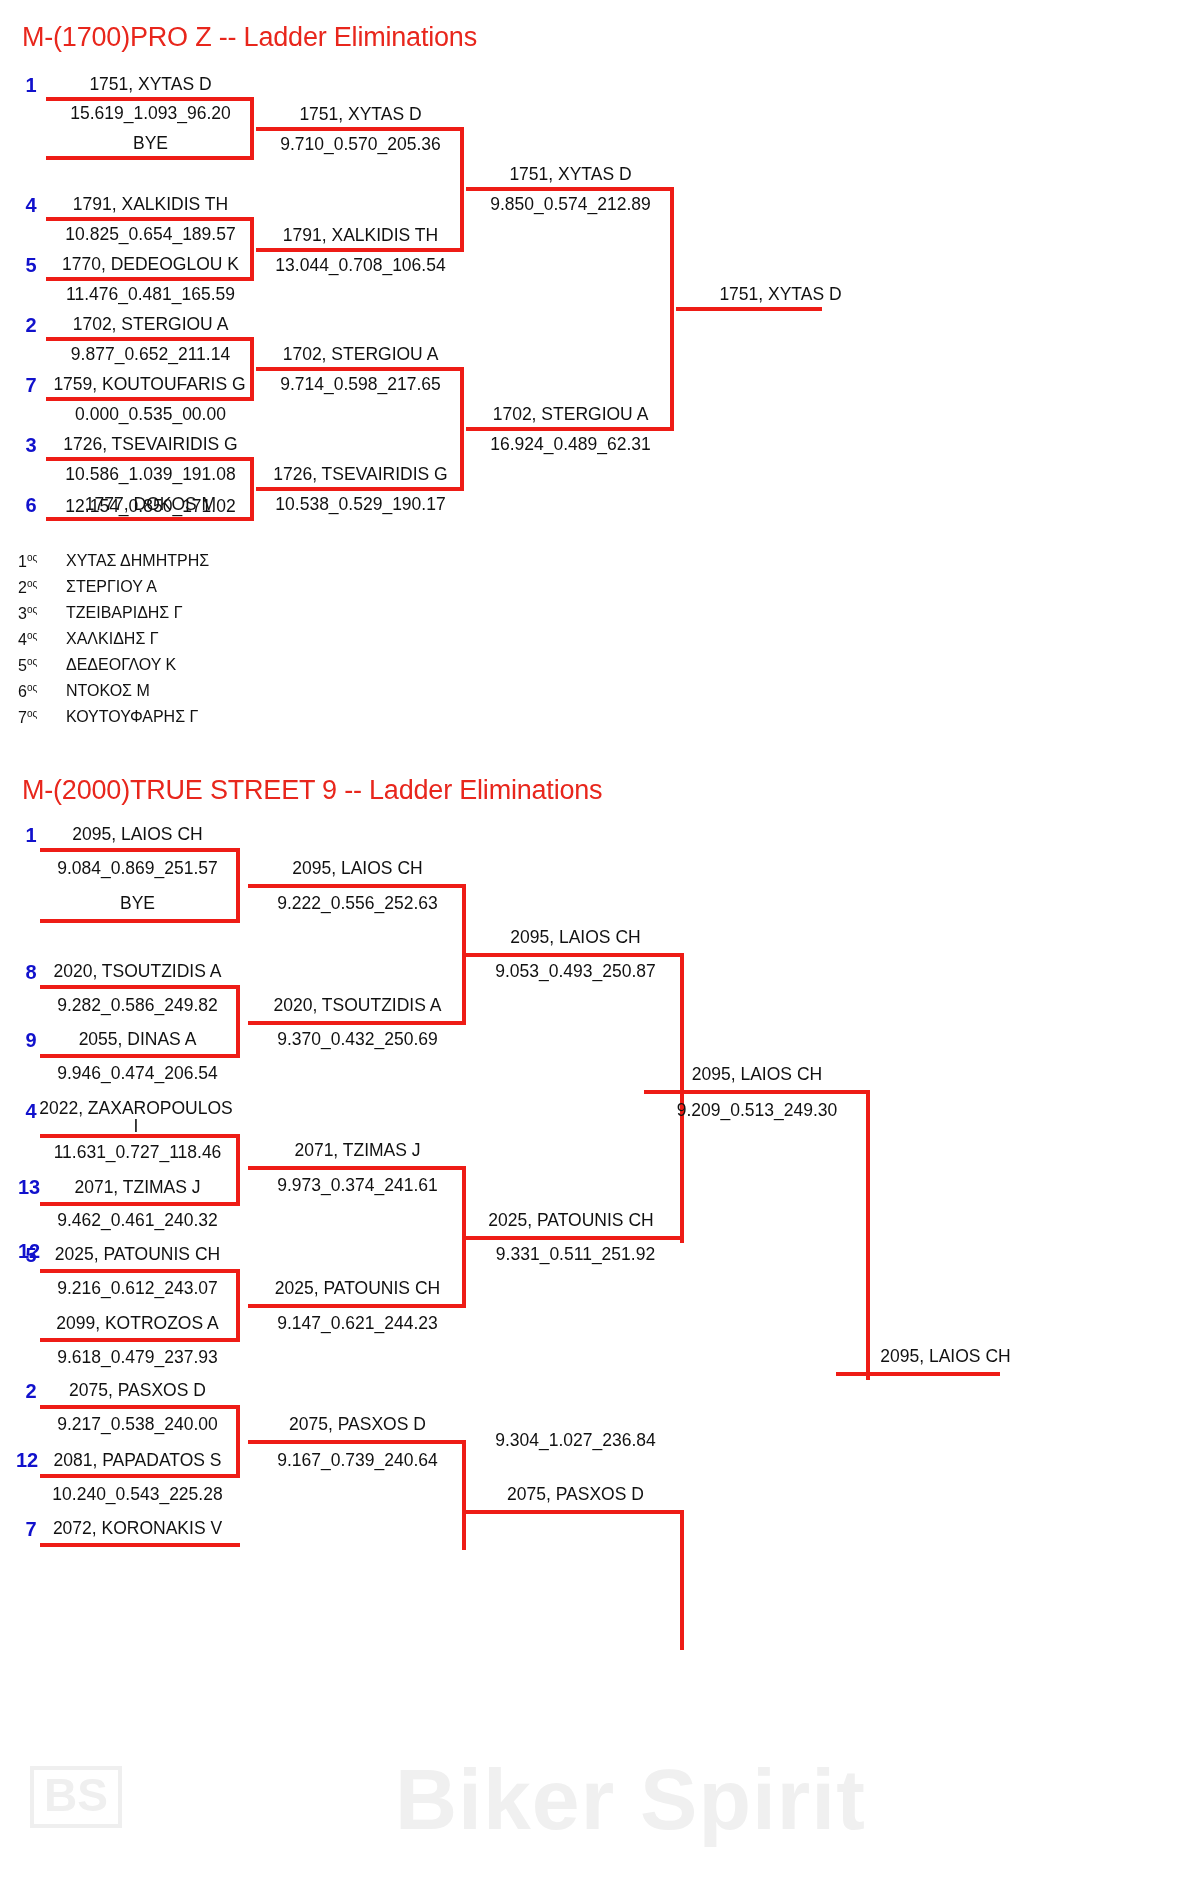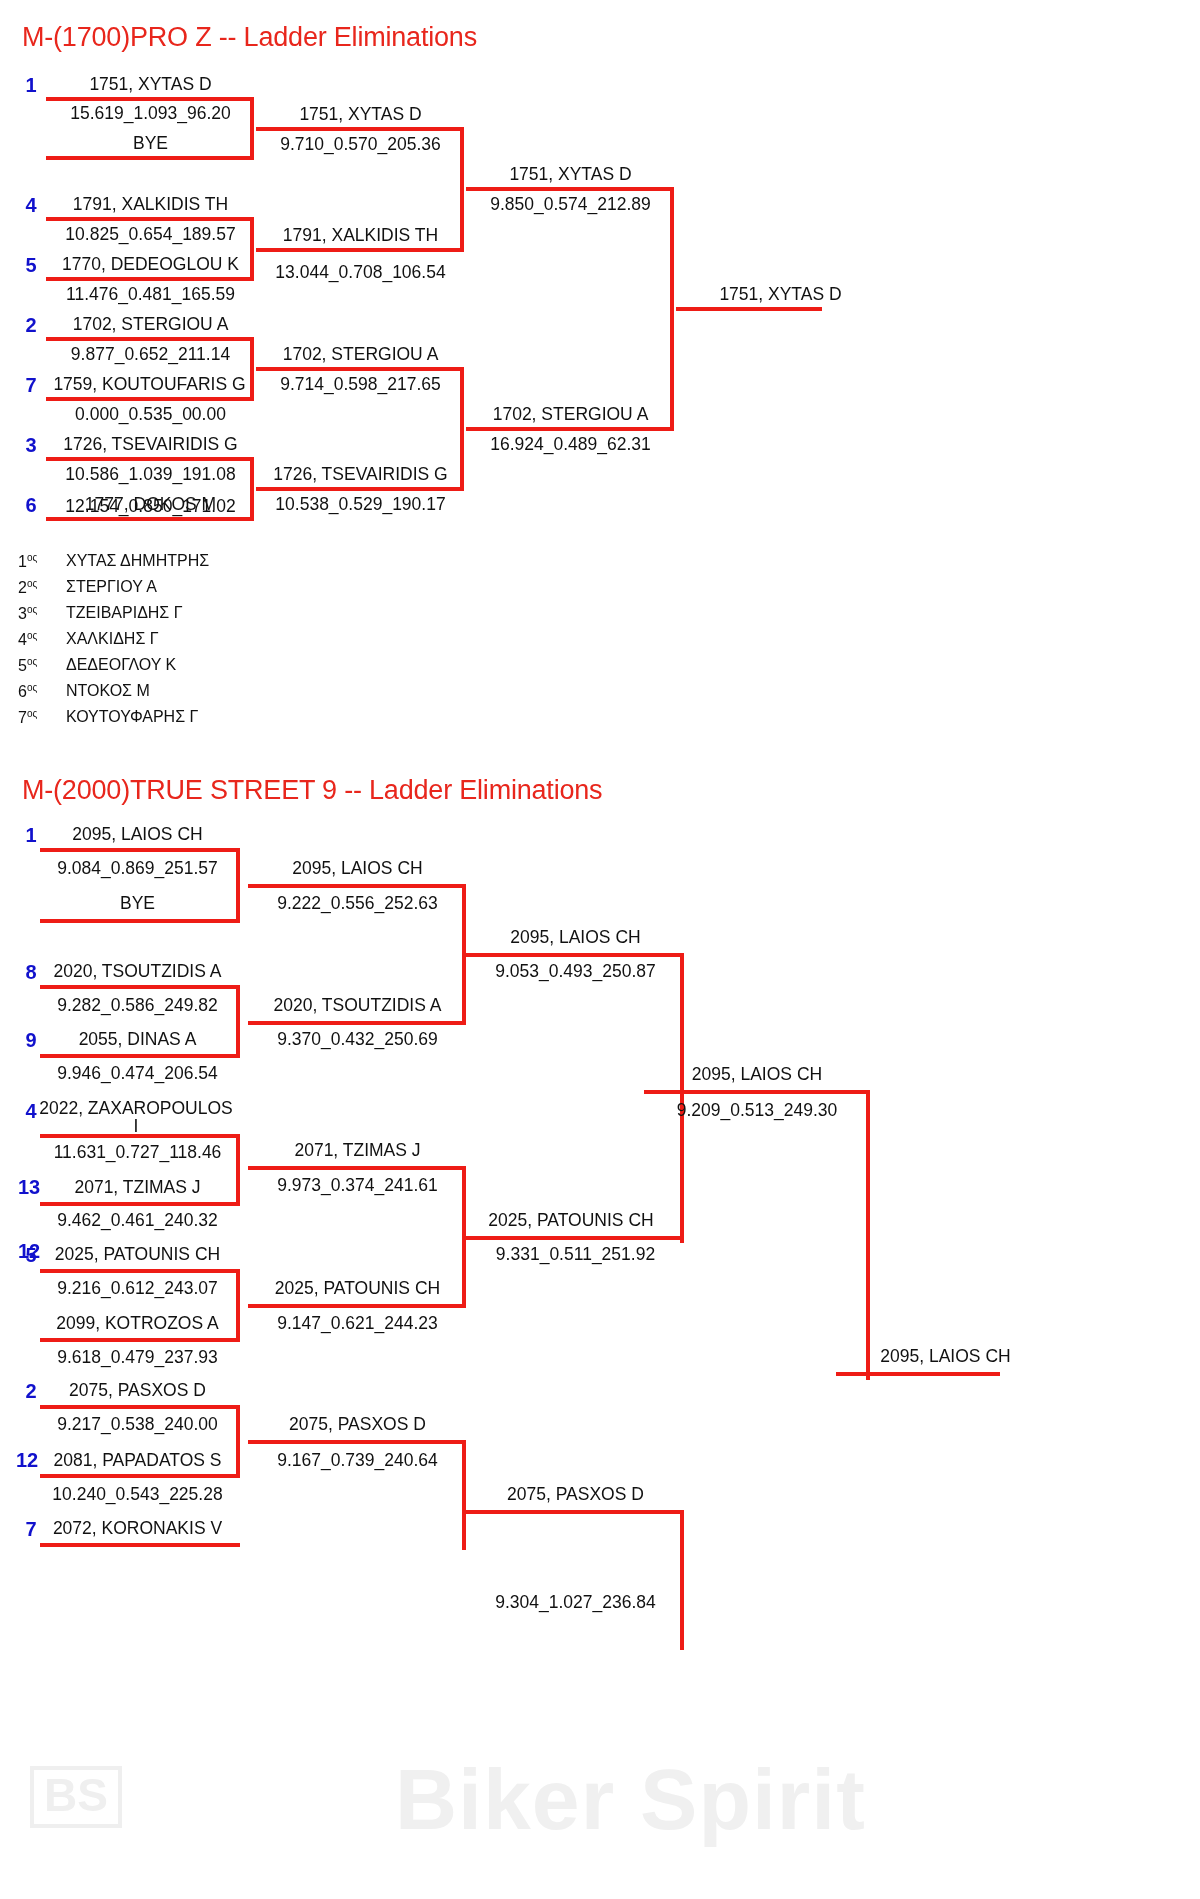--- a/index.html
+++ b/index.html
@@ -111,21 +111,21 @@
   <div class="hline" style="left:46px; top:517px; width:208px;"></div>
   <div class="tm" style="left:48px; top:496px; width:205px;">12.154_0.850_171.02</div>
   <div class="vline" style="left:250px; top:457px; height:64px;"></div>
 
   <div class="nm" style="left:258px; top:104px; width:205px;">1751, XYTAS D</div>
   <div class="hline" style="left:256px; top:127px; width:208px;"></div>
   <div class="tm" style="left:258px; top:134px; width:205px;">9.710_0.570_205.36</div>
 
   <div class="nm" style="left:258px; top:225px; width:205px;">1791, XALKIDIS TH</div>
   <div class="hline" style="left:256px; top:248px; width:208px;"></div>
-  <div class="tm" style="left:258px; top:255px; width:205px;margin-top:7px;">13.044_0.708_106.54</div>
+  <div class="tm" style="left:258px; top:255px; width:205px;">13.044_0.708_106.54</div>
   <div class="vline" style="left:460px; top:127px; height:124px;"></div>
 
   <div class="nm" style="left:258px; top:344px; width:205px;">1702, STERGIOU A</div>
   <div class="hline" style="left:256px; top:367px; width:208px;"></div>
   <div class="tm" style="left:258px; top:374px; width:205px;">9.714_0.598_217.65</div>
 
   <div class="nm" style="left:258px; top:464px; width:205px;">1726, TSEVAIRIDIS G</div>
   <div class="hline" style="left:256px; top:487px; width:208px;"></div>
   <div class="tm" style="left:258px; top:494px; width:205px;">10.538_0.529_190.17</div>
   <div class="vline" style="left:460px; top:367px; height:124px;"></div>
@@ -244,21 +244,21 @@
   <div class="hline" style="left:466px; top:953px; width:218px;"></div>
   <div class="tm" style="left:468px; top:961px; width:215px;">9.053_0.493_250.87</div>
 
   <div class="nm" style="left:460px; top:1210px; width:222px;">2025, PATOUNIS CH</div>
   <div class="hline" style="left:466px; top:1236px; width:218px;"></div>
   <div class="tm" style="left:468px; top:1244px; width:215px;">9.331_0.511_251.92</div>
   <div class="vline" style="left:680px; top:953px; height:290px;"></div>
 
   <div class="nm" style="left:468px; top:1484px; width:215px;">2075, PASXOS D</div>
   <div class="hline" style="left:466px; top:1510px; width:218px;"></div>
-  <div class="tm" style="left:468px; top:1592px; width:215px;">9.304_1.027_236.84</div>
+  <div class="tm" style="left:468px; top:1430px; width:215px;">9.304_1.027_236.84</div>
   <div class="vline" style="left:680px; top:1510px; height:140px;"></div>
 
   <div class="nm" style="left:646px; top:1064px; width:222px;">2095, LAIOS CH</div>
   <div class="hline" style="left:644px; top:1090px; width:226px;"></div>
   <div class="tm" style="left:646px; top:1100px; width:222px;">9.209_0.513_249.30</div>
   <div class="vline" style="left:866px; top:1090px; height:290px;"></div>
 
   <div class="nm" style="left:838px; top:1346px; width:215px;">2095, LAIOS CH</div>
   <div class="hline" style="left:836px; top:1372px; width:164px;"></div>
 

